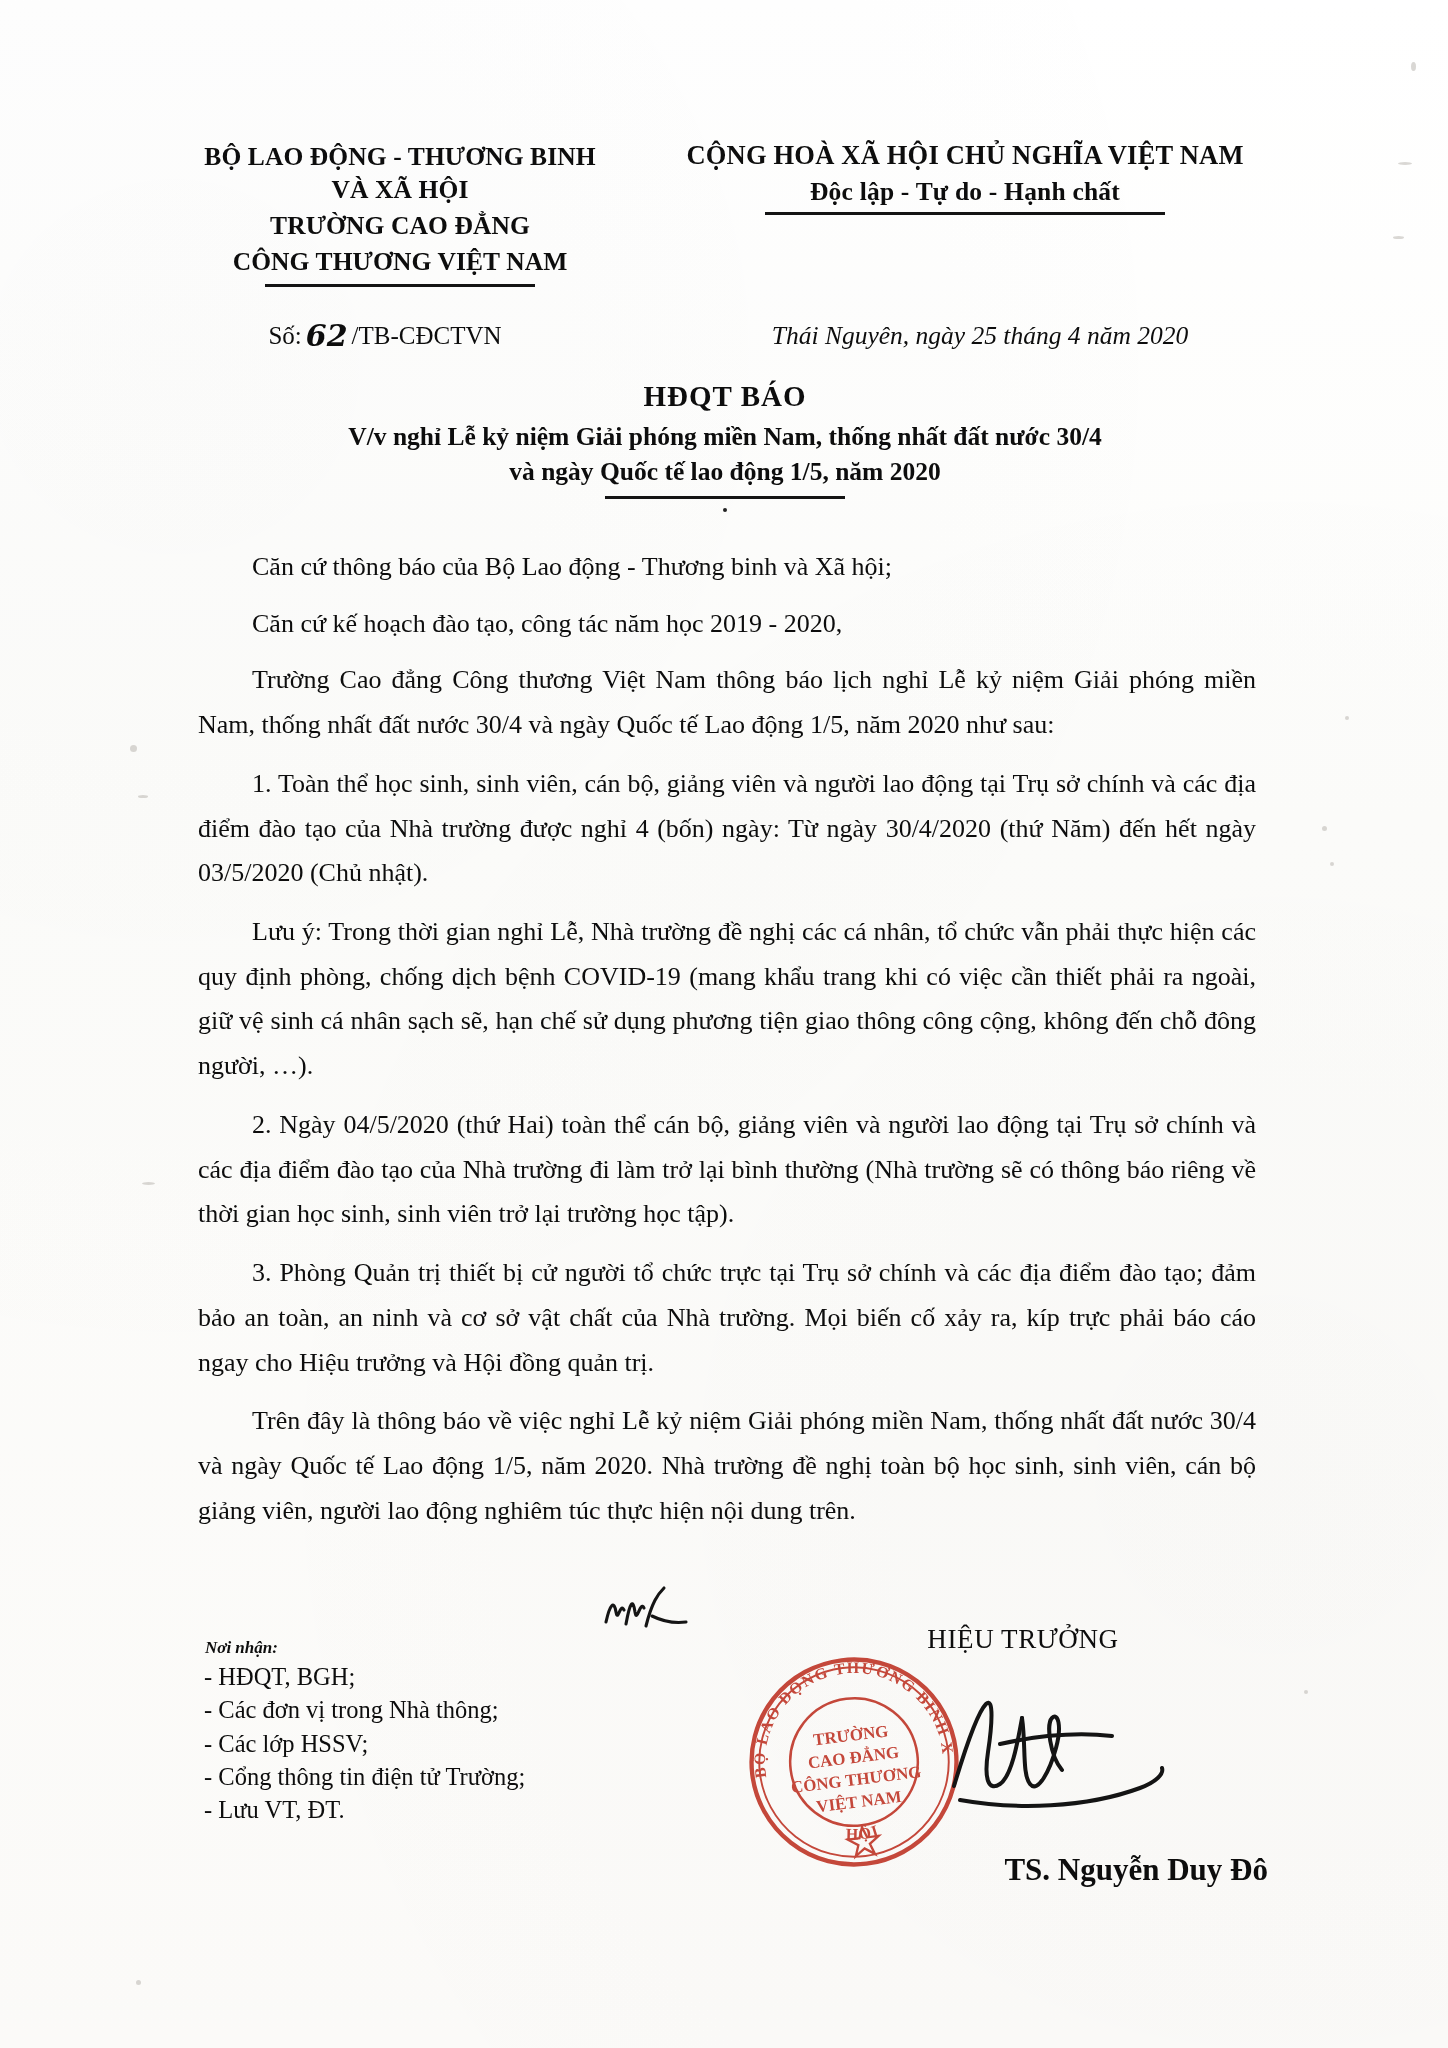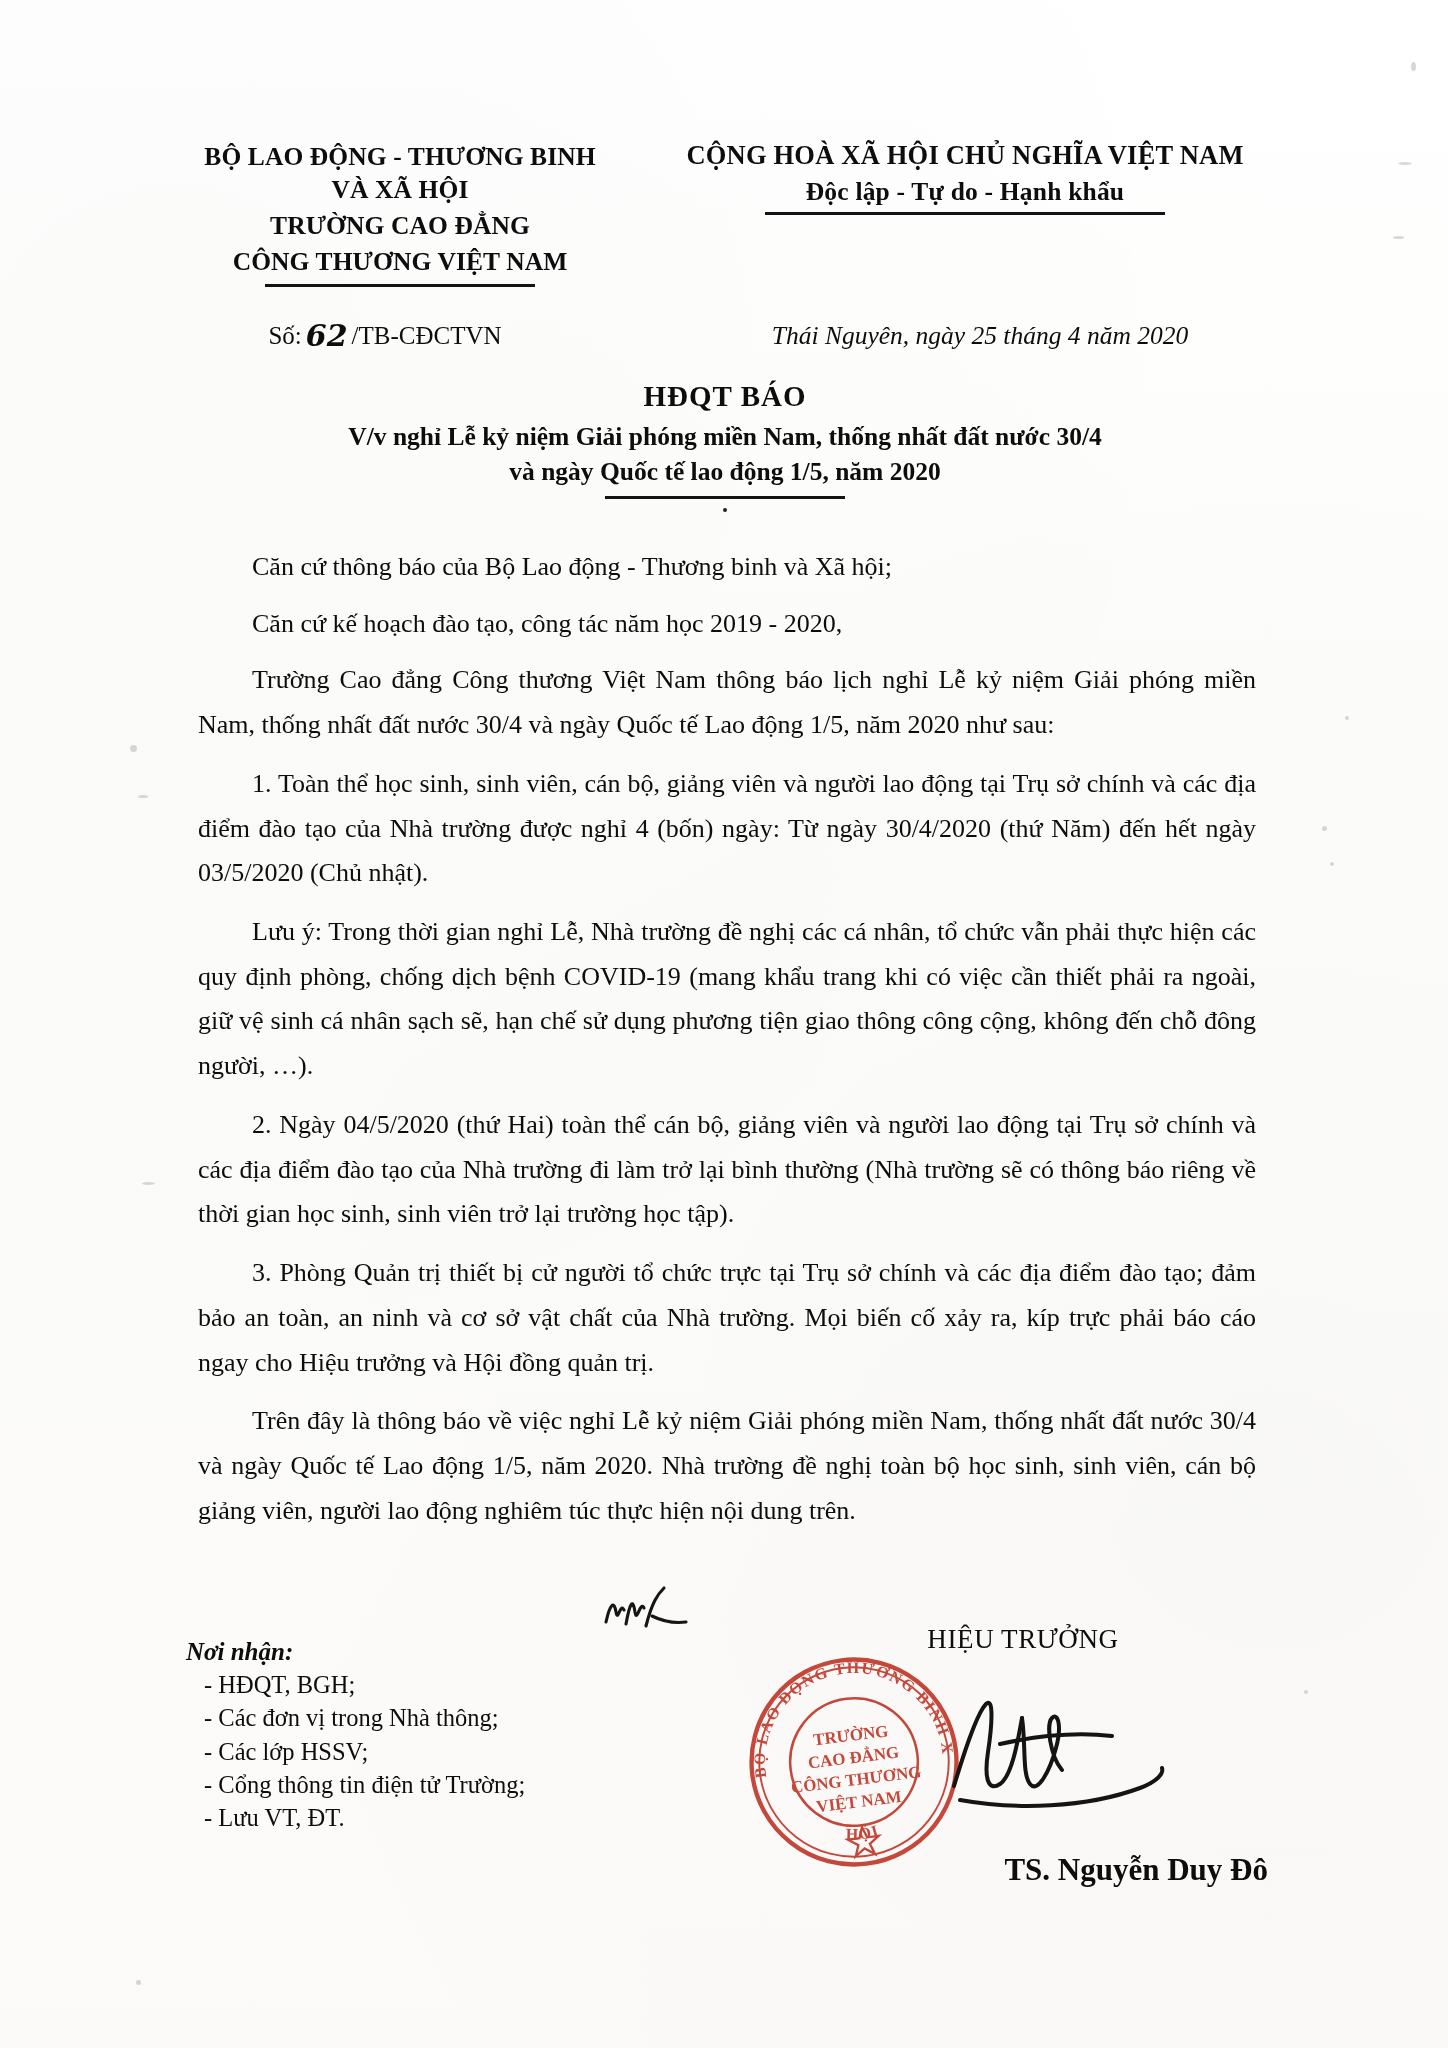--- a/index.html
+++ b/index.html
@@ -183,22 +183,23 @@
   }
   .recipients {
     position: absolute;
     top: 0;
     left: 0;
     width: 520px;
   }
   .recipients .rn-title {
     font-style: italic;
     font-weight: bold;
-    font-size: 25px;
+    font-size: 17px;
     margin-bottom: 2px;
+    margin-left: 19px;
   }
   .recipients ul {
     list-style: none;
     margin: 0;
     padding: 0 0 0 18px;
   }
   .recipients li {
     font-size: 24.5px;
     line-height: 1.36;
     white-space: nowrap;
@@ -277,21 +278,21 @@
     <div class="header">
       <div class="hdr-left">
         <div class="ministry">BỘ LAO ĐỘNG - THƯƠNG BINH</div>
         <div class="ministry">VÀ XÃ HỘI</div>
         <div class="school">TRƯỜNG CAO ĐẲNG</div>
         <div class="school">CÔNG THƯƠNG VIỆT NAM</div>
         <div class="rule"></div>
       </div>
       <div class="hdr-right">
         <div class="nation">CỘNG HOÀ XÃ HỘI CHỦ NGHĨA VIỆT NAM</div>
-        <div class="motto">Độc lập - Tự do - Hạnh khẩu</div>
+        <div class="motto">Độc lập - Tự do - Hạnh chất</div>
         <div class="rule"></div>
       </div>
     </div>
 
     <div class="numdate">
       <div class="docnum">
         <span>Số:</span><span class="hand">62</span><span>/TB-CĐCTVN</span>
       </div>
       <div class="place-date">Thái Nguyên, ngày 25 tháng 4 năm 2020</div>
     </div>

